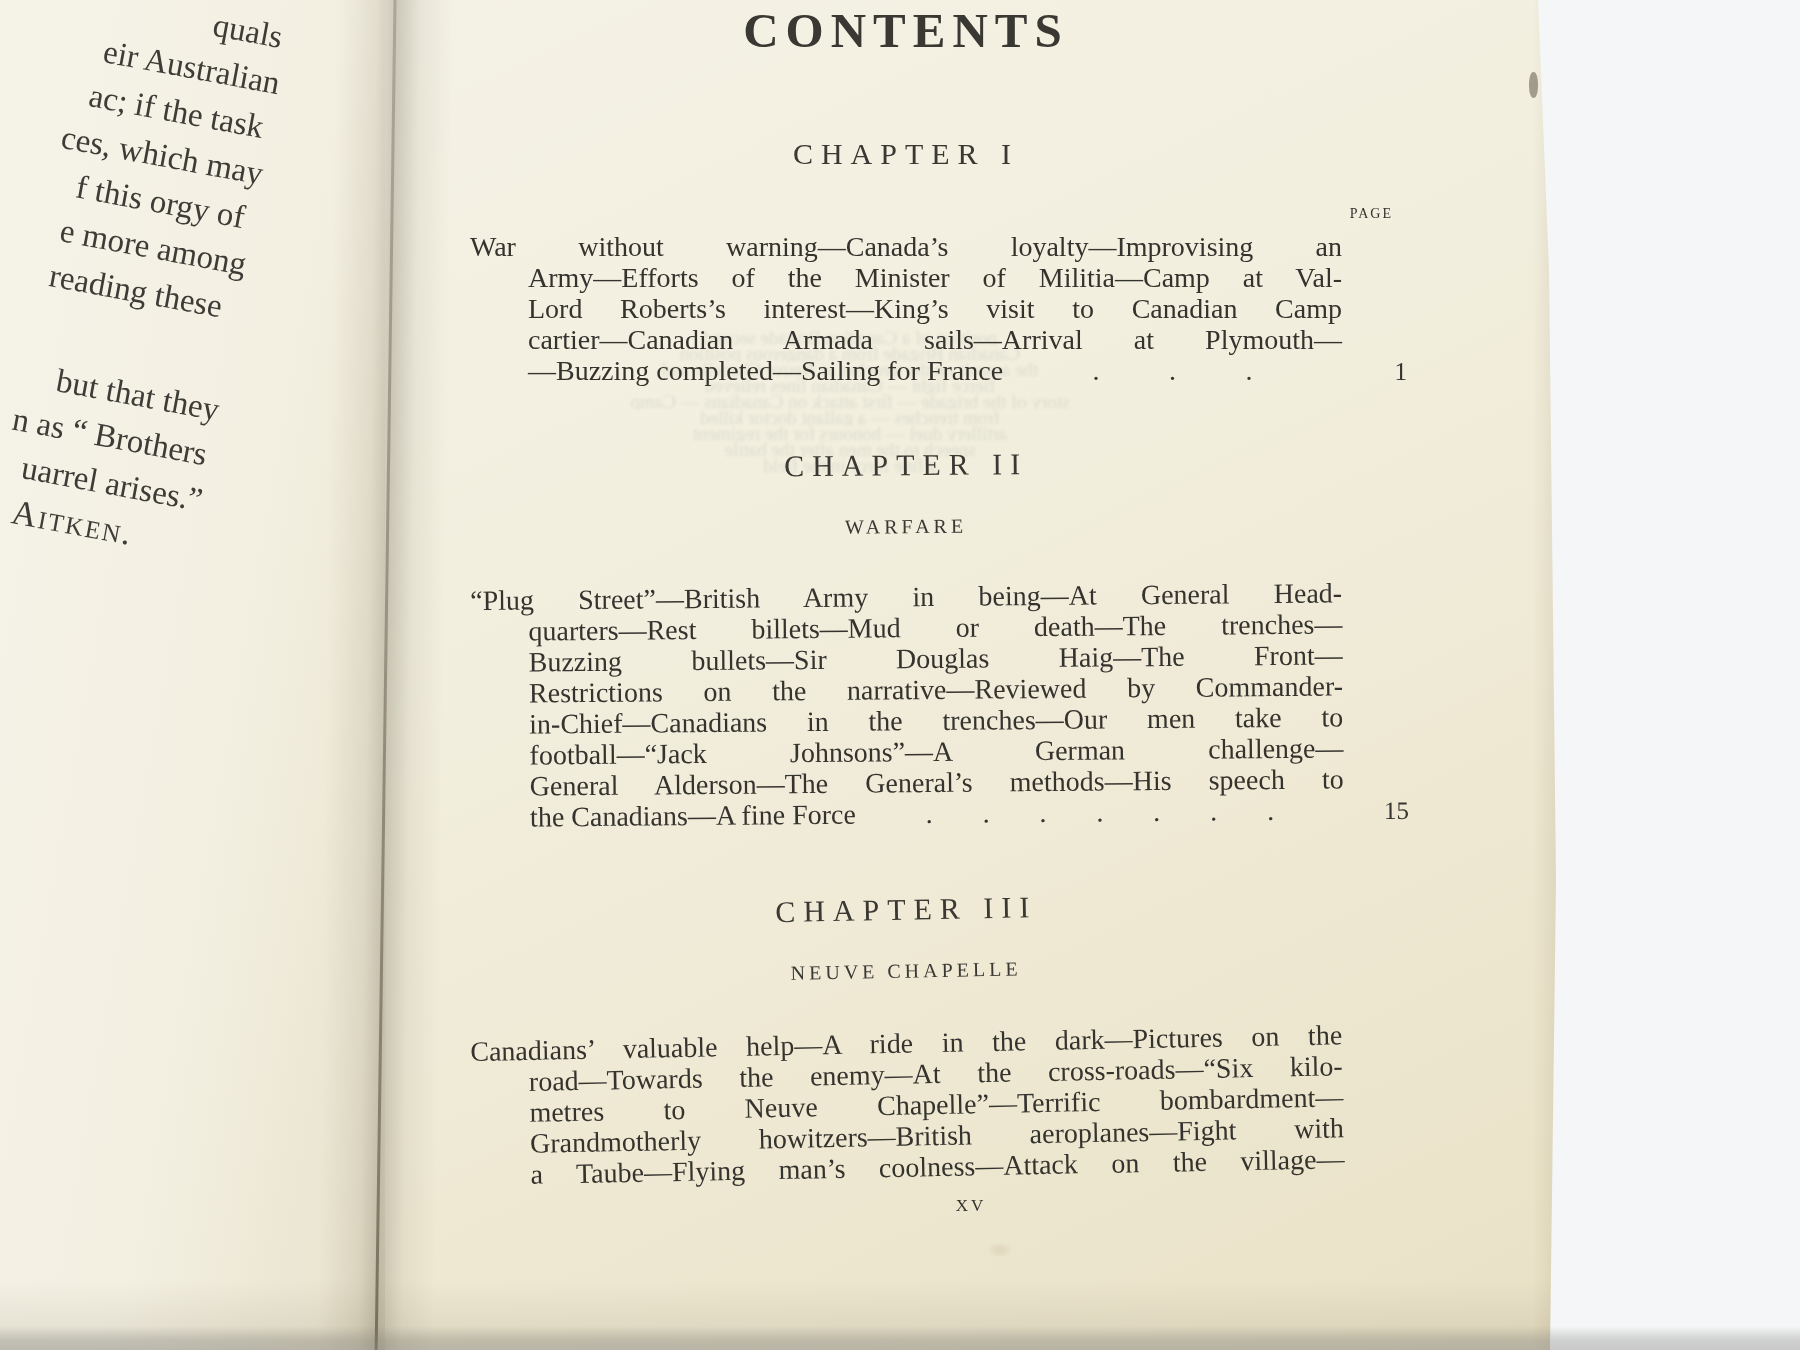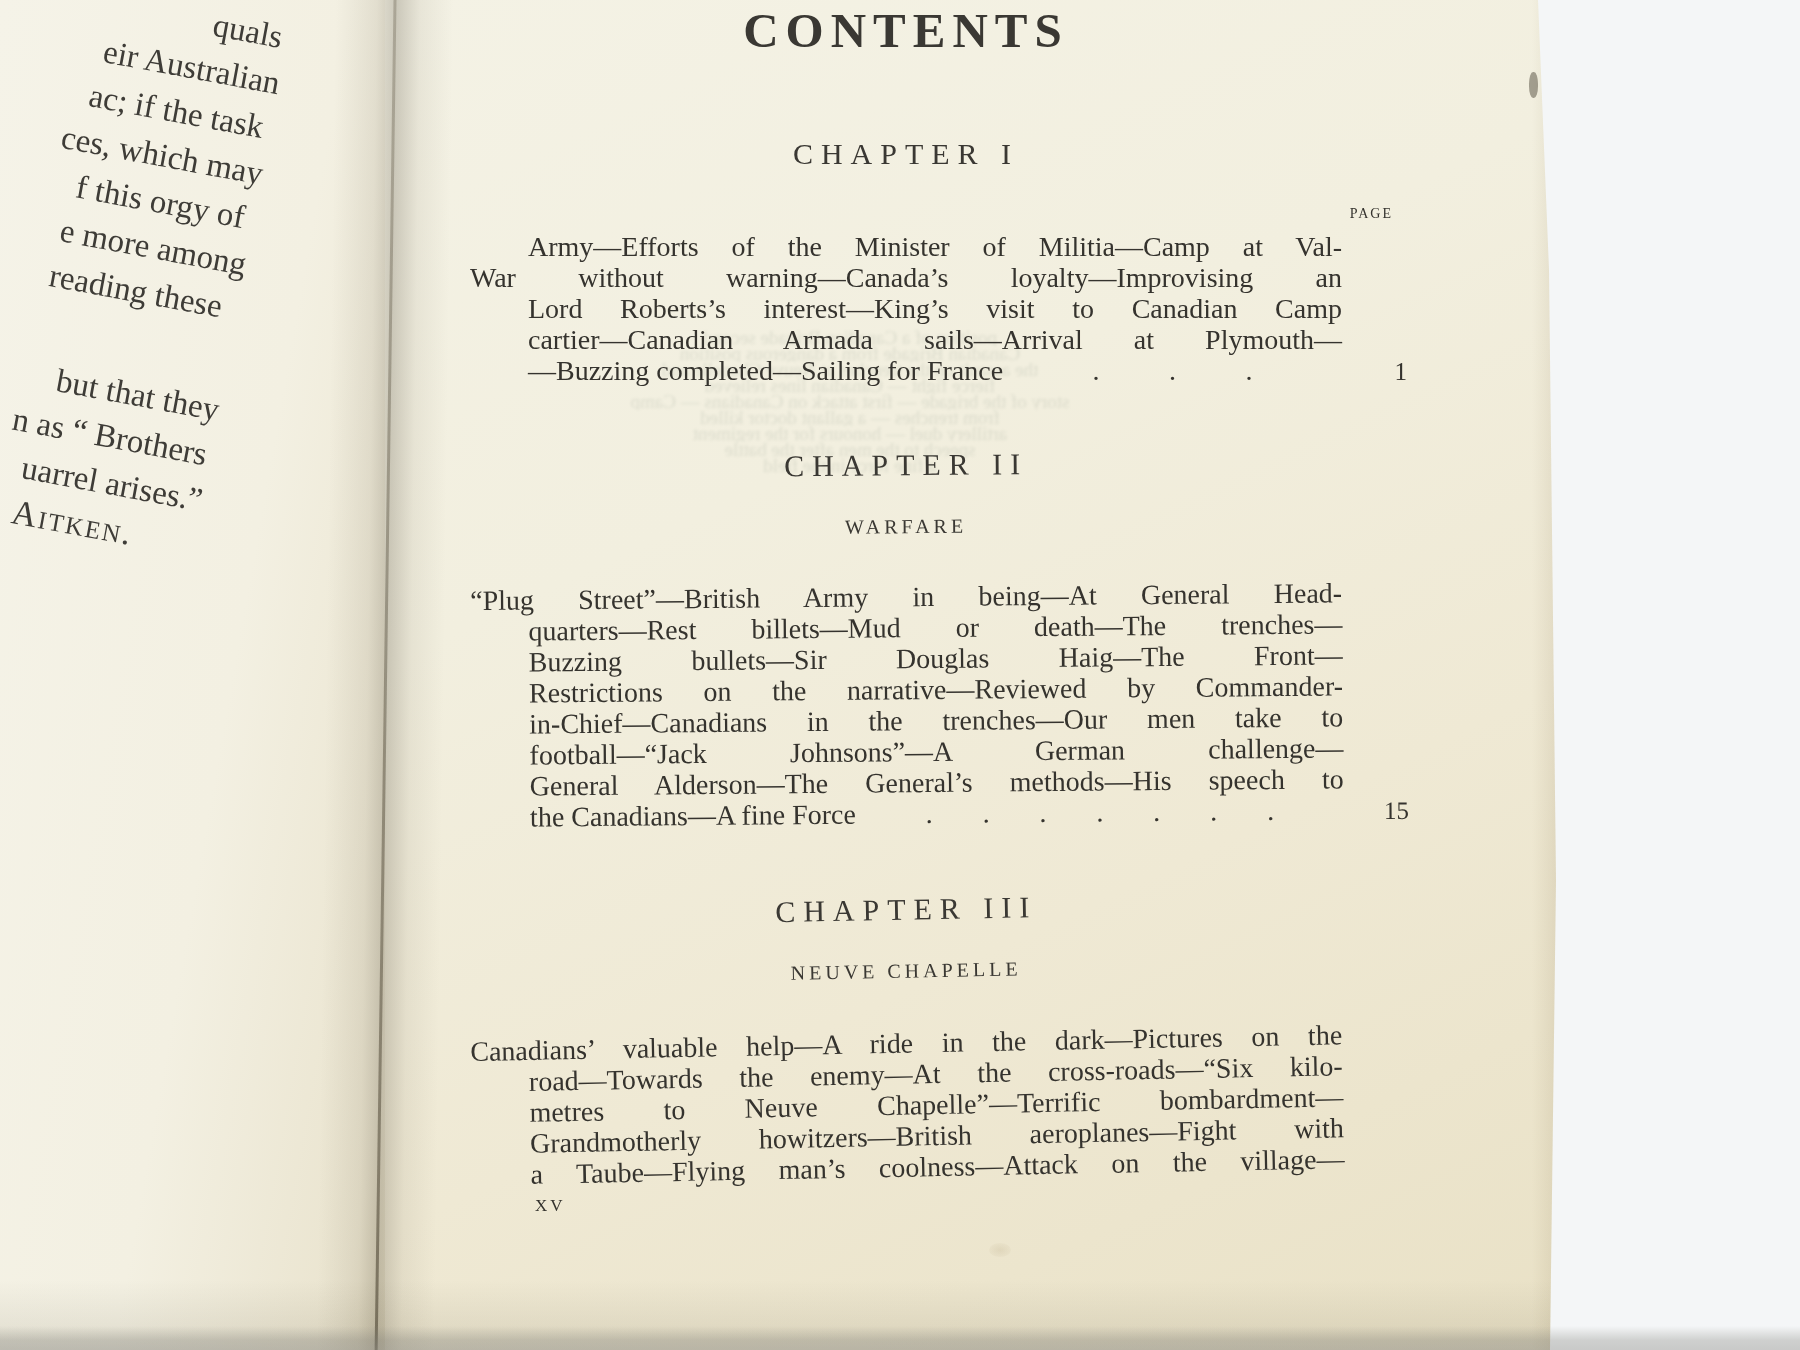--- a/index.html
+++ b/index.html
@@ -55,21 +55,21 @@
   .sub-h{left:85px;width:872px;text-align:center;font-size:20px;letter-spacing:4px;color:#3a3833;}
   .page-label{left:880px;top:206px;width:128px;text-align:right;font-size:14px;letter-spacing:2px;}
   .para{left:85px;width:937px;}
   .line{margin-left:58px;margin-right:65px;text-align:justify;text-align-last:justify;
         font-size:28px;line-height:31px;}
   .line.first{margin-left:0;}
   .lastline{display:flex;margin-left:58px;font-size:28px;line-height:31px;align-items:baseline;}
   .lastline .txt{white-space:nowrap;}
   .dots{flex:1;display:flex;justify-content:space-evenly;align-items:baseline;padding:0 20px;}
   .pagenum{width:65px;text-align:right;font-size:25px;}
-  .folio{left:150px;top:1196px;width:872px;font-size:17px;letter-spacing:3px;}
+  .folio{left:150px;top:1196px;width:872px;text-align:center;font-size:17px;letter-spacing:3px;}
   .tilt-a{transform:rotate(-0.5deg);transform-origin:0 0;}
   .tilt-b{transform:rotate(-1.1deg);transform-origin:0 0;}
   .rghost{left:175px;top:330px;width:580px;z-index:1;opacity:0.15;filter:blur(1.4px);color:#5f6f62;}
   .rghost .gline{text-align:center;font-size:19px;line-height:16px;transform:scaleX(-1);white-space:nowrap;overflow:hidden;}
 </style>
 </head>
 <body>
 
 <div id="stage">
   <div class="book">
@@ -120,22 +120,22 @@
         <div class="gline">speech to the men after the battle</div>
         <div class="gline">a fine force in the field</div>
       </div>
 
       <div class="rp contents-title">CONTENTS</div>
 
       <div class="rp chapter-h" style="top:112px;margin-top:25px;">CHAPTER I</div>
       <div class="rp page-label">PAGE</div>
 
       <div class="rp para" style="top:231px;">
+        <div class="line first">War without warning—Canada’s loyalty—Improvising an</div>
         <div class="line">Army—Efforts of the Minister of Militia—Camp at Val-</div>
-        <div class="line first">War without warning—Canada’s loyalty—Improvising an</div>
         <div class="line">Lord Roberts’s interest—King’s visit to Canadian Camp</div>
         <div class="line">cartier—Canadian Armada sails—Arrival at Plymouth—</div>
         <div class="lastline">
           <span class="txt">—Buzzing completed—Sailing for France</span>
           <span class="dots">
               <span>.</span>
               <span>.</span>
               <span>.</span>
             </span>
           <span class="pagenum">1</span>

